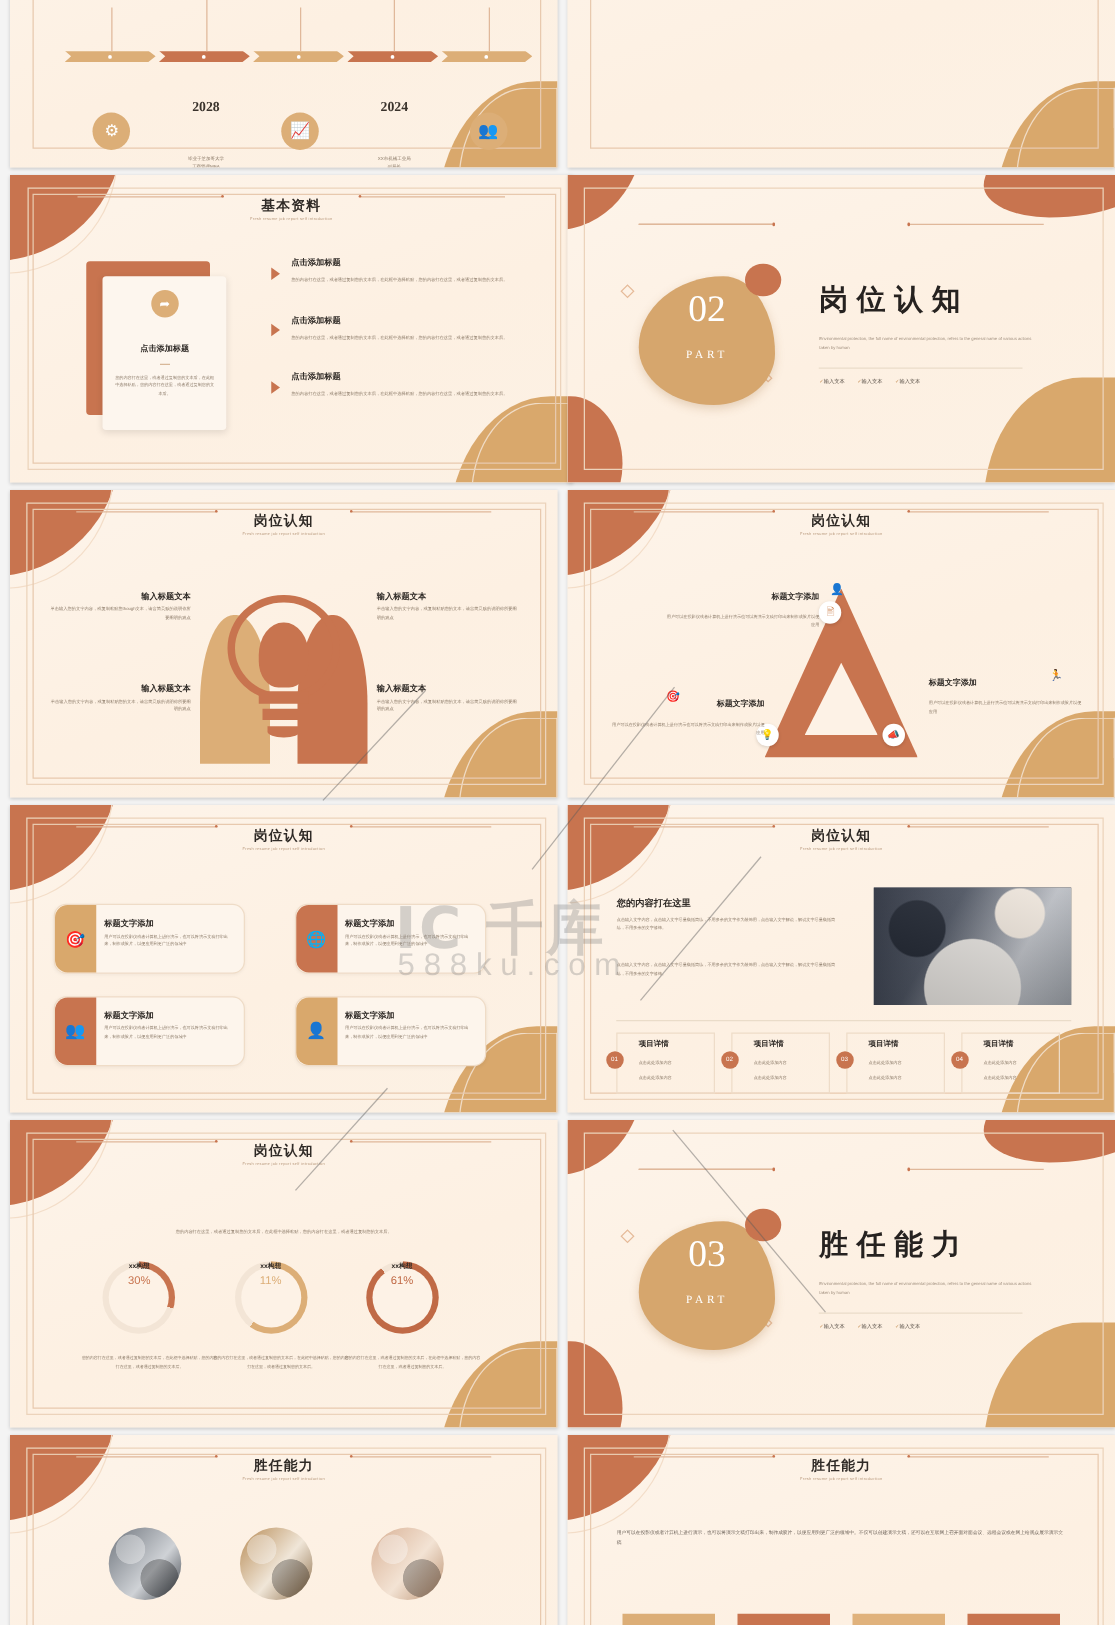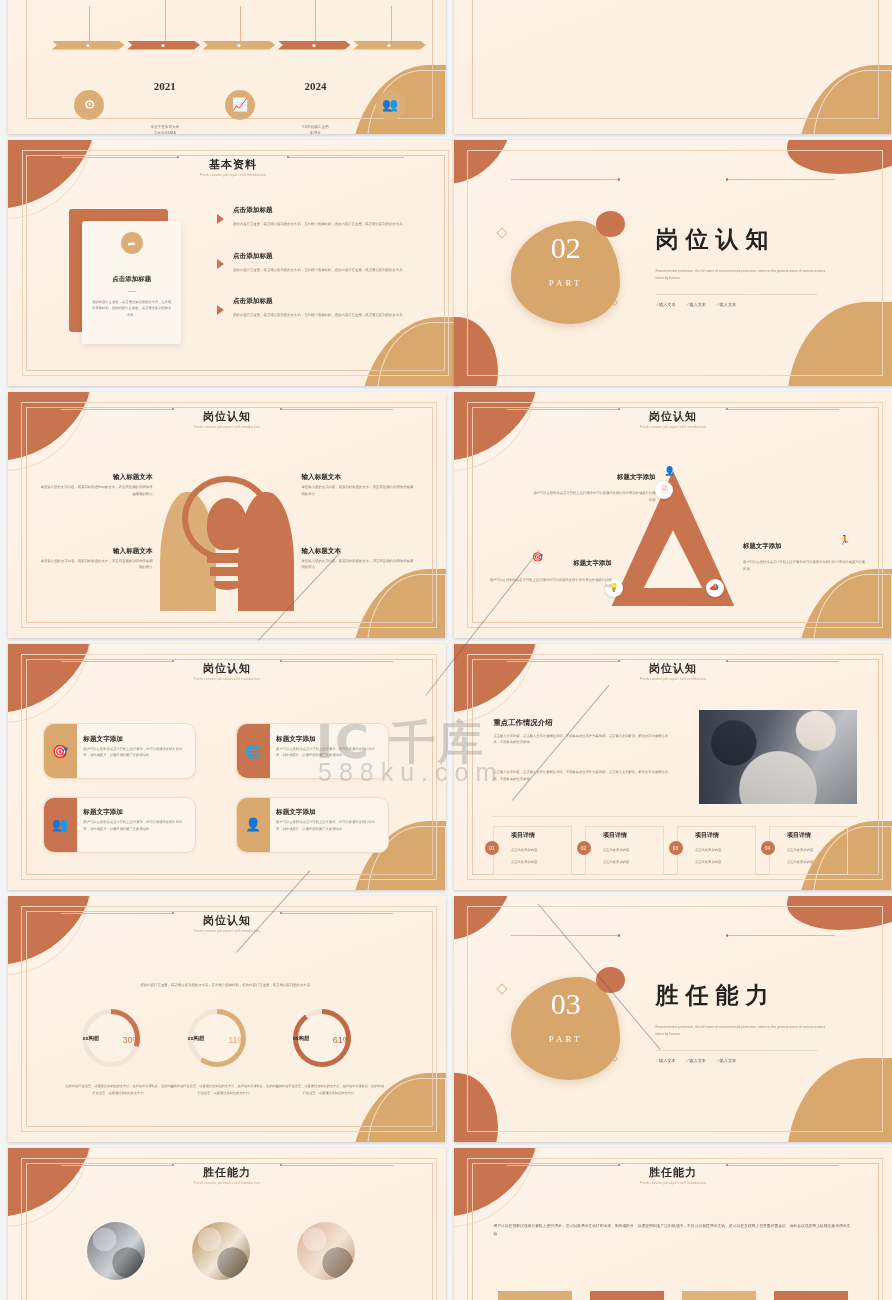--- a/index.html
+++ b/index.html
@@ -112,22 +112,22 @@
   .ph-layer{position:absolute;inset:0}
   .num-badge{ position:absolute; width:14px;height:14px;border-radius:50%;
      background:#c8744f;color:#fff;font-size:5px;
      display:flex;align-items:center;justify-content:center; }
   .ibox { position:absolute; border:1px solid #eedcc8; }
 
   
   .donut { position:absolute; width:58px; height:58px; border-radius:50%; }
   .donut .ring { position:absolute; inset:0; border-radius:50%; }
   .donut .hole { position:absolute; inset:5px; border-radius:50%; background:#fdf2e6; }
-  .donut .lbl { position:absolute; inset:0; display:flex; flex-direction:row;
-     align-items:center; justify-content:space-between; }
+  .donut .lbl { position:absolute; inset:0; display:flex; flex-direction:column;
+     align-items:center; justify-content:flex-start; }
   .donut .lbl b { font-size:5.4px; color:#2f2a26; }
   .donut .lbl i { font-style:normal; font-size:9px; margin-top:3px; }
 
   
   .cphoto{ position:absolute; width:58px;height:58px;border-radius:50%; overflow:hidden;
      background:#8a8f96; }
 
   
   .puz { position:absolute; width:17%; height:30%; }
   .puz .body{ position:absolute; inset:0; }
@@ -170,21 +170,21 @@
             <span class="pip"></span>
           </div>
           <div class="arrow" style="left:78.8%;width:16.599999999999998%;background:#dcae77;top:62%;
             clip-path:polygon(0 0,92% 0,100% 50%,92% 100%,0 100%,7% 50%)">
             <span class="pip"></span>
           </div>
             <div class="stem" style="left:18.6%;top:48%;height:14%"></div>
 
             <div class="tcircle" style="left:18.6%;top:82%">
               ⚙</div>
-          <div class="yr" style="left:35.8%;top:78%">2021</div>
+          <div class="yr" style="left:35.8%;top:78%">2028</div>
             <div class="stem" style="left:35.8%;top:-16%;height:78%"></div>
             <div class="tdesc" style="left:35.8%;top:96%">
               <div>毕业于芝加哥大学</div>
             <div>工商管理MBA</div>
           </div>
             <div class="stem" style="left:53%;top:48%;height:14%"></div>
 
             <div class="tcircle" style="left:53%;top:82%">
               📈</div>
           <div class="yr" style="left:70.19999999999999%;top:78%">2024</div>
@@ -418,21 +418,21 @@
           <div class="s-head">
     <div class="rule" style="left:12%;width:26%">
               <span class="dot" style="right:0"></span>
             </div>
     <div class="rule" style="right:12%;width:26%">
               <span class="dot" style="left:0"></span>
             </div>
     <div class="s-title" style="font-size:11px">岗位认知</div>
     <div class="s-sub">Fresh resume job report self introduction</div>
   </div>
-          <div style="position:absolute;left:9%;top:30%;font-size:7.4px;font-weight:700;color:#2f2a26">重点工作情况介绍</div>
+          <div style="position:absolute;left:9%;top:30%;font-size:7.4px;font-weight:700;color:#2f2a26">您的内容打在这里</div>
           <div style="position:absolute;left:9%;width:40%;top:36%;font-size:3.3px;color:#8b7a68;line-height:2.1">点击输入文字内容，点击输入文字尽量概括简练，不用多余的文字作为装饰用，点击输入文字解说，解说文字尽量概括简练，不用多余的文字修饰。</div>
           <div style="position:absolute;left:9%;width:40%;top:51%;font-size:3.3px;color:#8b7a68;line-height:2.1">点击输入文字内容，点击输入文字尽量概括简练，不用多余的文字作为装饰用，点击输入文字解说，解说文字尽量概括简练，不用多余的文字修饰。</div>
           <div class="photo" style="left:56%;top:27%;width:36%;height:38%">
           <div class="ph-layer" style="background:linear-gradient(120deg,#2c3240 0%,#4b5260 35%,#b9bcc2 70%,#8d9299 100%)"></div>
           <div class="ph-layer" style="background:radial-gradient(circle at 22% 35%,#1e2430 0 16%,transparent 17%),
                  radial-gradient(circle at 74% 22%,#efe6dc 0 14%,transparent 15%),
                  radial-gradient(circle at 50% 85%,#e9e6e2 0 34%,transparent 35%)"></div>
           <div class="ph-layer" style="background:linear-gradient(200deg,rgba(255,255,255,.12),rgba(0,0,0,.2))"></div>
         </div>
         <div style="position:absolute;left:9%;right:8%;top:70%;height:1px;background:#eadcc9"></div>

